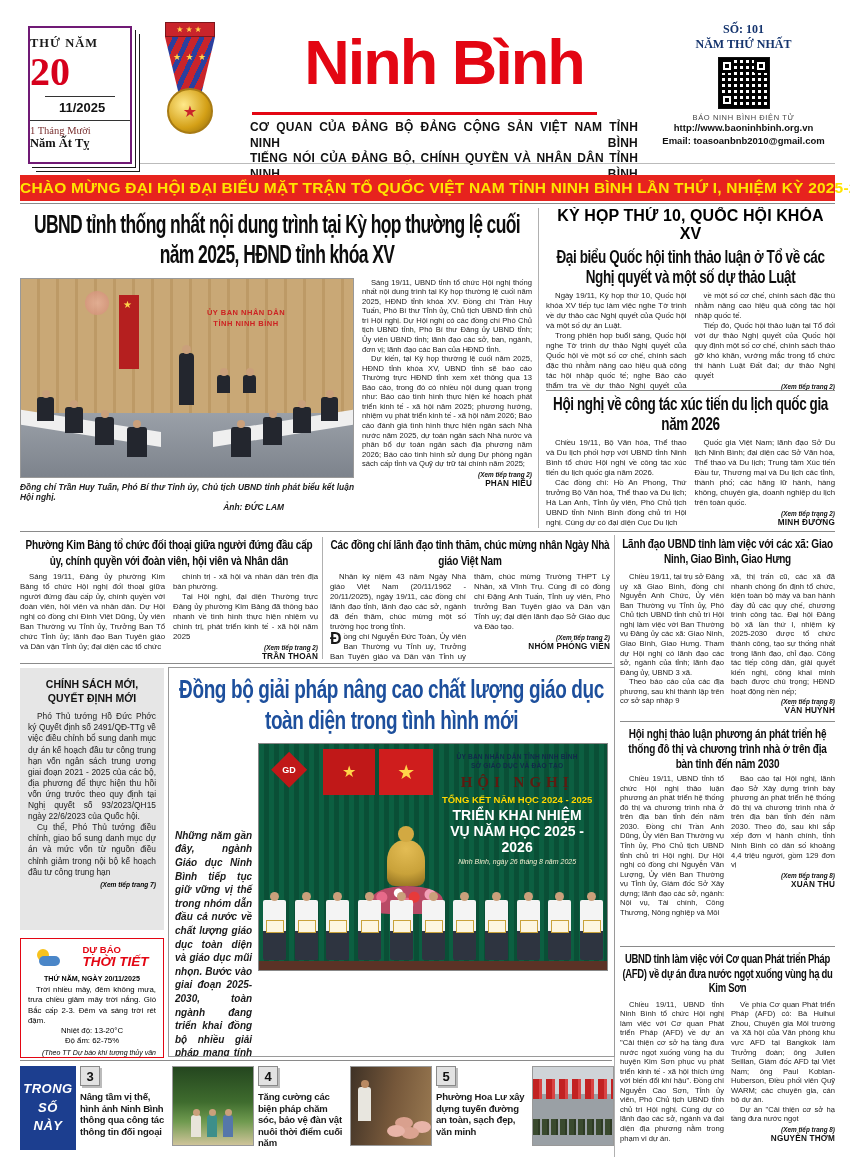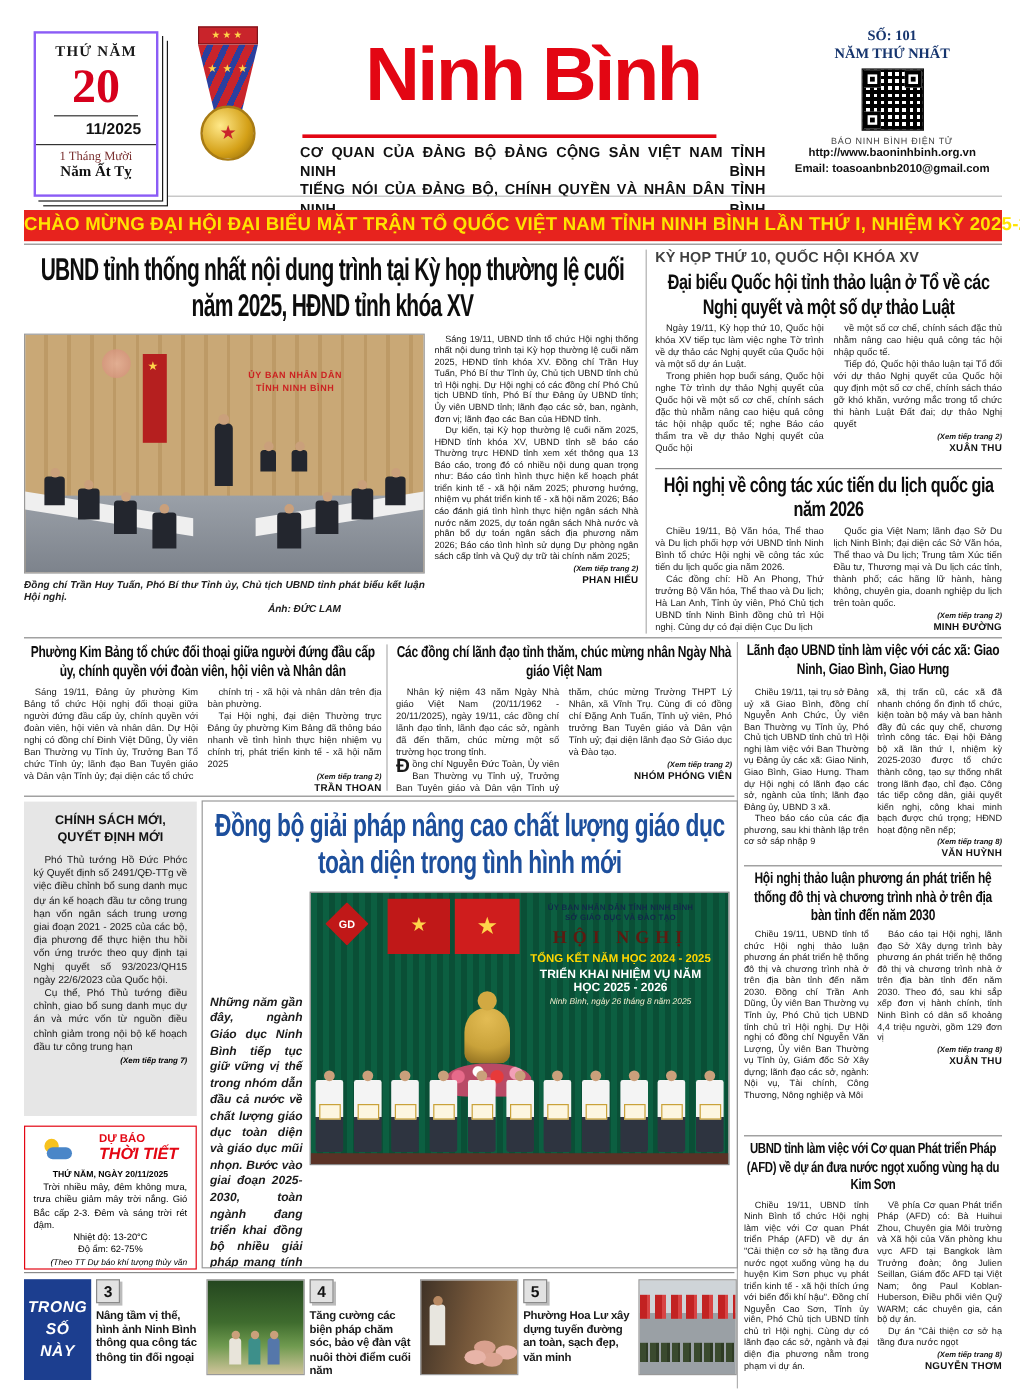--- a/index.html
+++ b/index.html
@@ -1,21 +1,21 @@
 <!DOCTYPE html>
 <html><head>
 <meta charset="utf-8">
 <style>
   * { box-sizing: border-box; margin: 0; padding: 0; }
   body { background:#fff; font-family:"Liberation Sans", sans-serif; }
   #page { position:relative; width:850px; height:1160px; background:#fff; overflow:hidden; }
 
   
   .calendar { position:absolute; left:28px; top:26px; width:104px; height:138px;
-    background:#fff; border:2px solid #8b5cf6; text-align:center; padding-top:8px;
+    background:#fff; border:2px solid #701a75; padding-top:8px;
     box-shadow: 3px 3px 0 #fff, 4px 4px 0 #1a1a1a, 7px 7px 0 #fff, 8px 8px 0 #1a1a1a; }
   .cal-weekday { font-family:"Liberation Serif",serif; font-weight:bold; font-size:12.5px; letter-spacing:1px; color:#1a1a1a; }
   .cal-day { font-family:"Liberation Serif",serif; font-weight:bold; font-size:40px; line-height:1.05; color:#d6001c; }
   .cal-sep { width:70%; height:1px; background:#333; margin:3px auto; }
   .cal-my { font-weight:bold; font-size:13px; color:#111; padding-bottom:5px;margin-left:29px; }
   .cal-lunar { border-top:1.5px solid #333; padding-top:4px; }
   .cal-lunar1 { font-family:"Liberation Serif",serif; font-size:10.5px; color:#7a3030; }
   .cal-lunar2 { font-family:"Liberation Serif",serif; font-weight:bold; font-size:12.5px; color:#111; }
 
   .medal { position:absolute; left:148px; top:22px; width:84px; height:150px; }
@@ -58,21 +58,21 @@
 
   
   .art { position:absolute; overflow:hidden; }
   .ttl { text-align:center; font-weight:bold; color:#0d0d0d; transform-origin:top center; }
   .t-xl { font-size:17.5px; letter-spacing:-0.6px; line-height:1.16; transform:scaleY(1.5); margin-bottom:28px; }
   .t-lg { font-size:13.5px; letter-spacing:-0.4px; line-height:1.16; transform:scaleY(1.3); margin-bottom:13px; }
   .t-md { font-size:10px; letter-spacing:-0.2px; line-height:1.2; transform:scaleY(1.32); margin-bottom:11px; }
   .t-smr { font-size:10px; letter-spacing:-0.2px; line-height:1.2; transform:scaleY(1.28); margin-bottom:12px; }
   .t-afd { font-size:9.5px; letter-spacing:-0.3px; line-height:1.22; transform:scaleY(1.28); margin-bottom:14px; }
   .t-blue { color:#1d4f9c; font-size:19px; letter-spacing:-0.4px; line-height:1.18; transform:scaleY(1.4); margin-bottom:24px; }
-  .kicker { font-size:12px; font-weight:bold; text-align:left; color:#404040; margin-bottom:4px; letter-spacing:0.1px; }
+  .kicker { font-size:16px; font-weight:bold; text-align:center; color:#000000; margin-bottom:4px; letter-spacing:0.1px; }
 
   .cols { display:flex; gap:8px; }
   .col { flex:1; min-width:0; }
   .para { text-indent:9px; text-align:justify; color:#1a1a1a; }
   .fz78 { font-size:7.8px; line-height:1.28; }
   .fz76 { font-size:7.6px; line-height:1.26; }
   .sig { text-align:right; margin-top:2px; }
   .sig .cont { display:block; font-size:6.4px; font-weight:bold; font-style:italic; color:#111; }
   .sig .auth { display:block; font-size:8.2px; font-weight:bold; color:#111; letter-spacing:0.2px; }
   .dropcap { float:left; font-size:16px; font-weight:bold; line-height:14px; padding-right:2px; }
@@ -109,21 +109,21 @@
   .pf-logo { position:absolute; left:12px; top:8px; width:36px; height:36px; background:#c01818;
     clip-path:polygon(50% 0,100% 50%,50% 100%,0 50%); color:#fff; font-weight:bold; font-size:9px;
     text-align:center; line-height:36px; }
   .pf-panel { position:absolute; top:5px; height:46px; background:#c01818; text-align:center; color:#ffd54a; }
   .pf-p1 { left:64px; width:52px; font-size:16px; line-height:46px; }
   .pf-p2 { left:120px; width:54px; font-size:20px; line-height:46px; background:#cf1d1d; }
   .pf-text { position:absolute; left:182px; top:8px; width:152px; text-align:center; }
   .pf-org { color:#12284a; font-weight:bold; font-size:6.6px; letter-spacing:0.2px; line-height:1.45; }
   .pf-head { font-family:"Liberation Serif",serif; color:#5e1a10; font-weight:bold; font-size:15px; letter-spacing:5px; margin-top:3px; }
   .pf-l1 { color:#ffd700; font-weight:bold; font-size:9.5px; margin-top:3px; }
-  .pf-l2 { color:#fff; font-weight:bold; font-size:10px; margin-top:2px; }
+  .pf-l2 { color:#fff; font-weight:bold; font-size:14px; margin-top:2px; }
   .pf-date { color:#f2eecf; font-style:italic; font-size:7px; margin-top:3px; }
   .pf-bust { position:absolute; left:128px; top:96px; width:38px; height:46px;
     background:radial-gradient(circle at 50% 20%, #e3bc54, #c9a23a 60%, #8a6a1d); border-radius:45% 45% 8px 8px; }
   .pf-bust::before { content:""; position:absolute; top:-14px; left:11px; width:16px; height:16px; border-radius:50%; background:#d2a942; }
   .pf-flowers { position:absolute; left:112px; top:142px; width:72px; height:28px; border-radius:50% 50% 25% 25%;
     background:radial-gradient(circle at 15% 40%, #e76a8a 5px, transparent 6px),
                radial-gradient(circle at 38% 25%, #fff 4px, transparent 5px),
                radial-gradient(circle at 60% 40%, #e73a3a 5px, transparent 6px),
                radial-gradient(circle at 82% 30%, #f2a0b8 5px, transparent 6px),
                radial-gradient(circle at 50% 65%, #e76a8a 6px, transparent 7px), #b94a66; }

